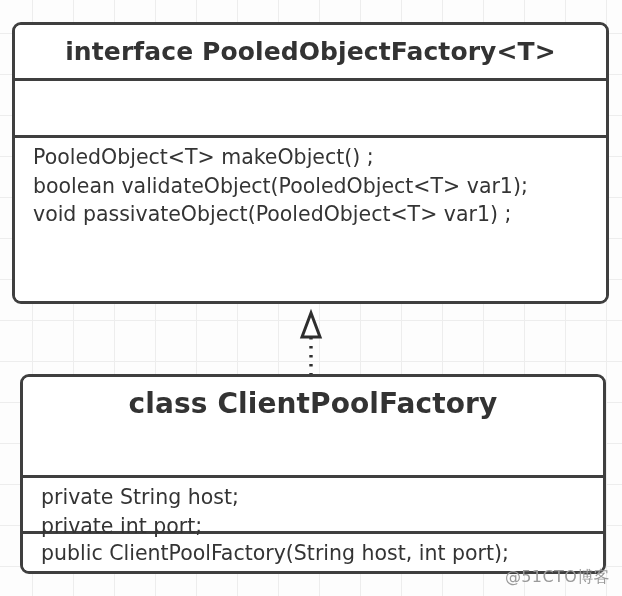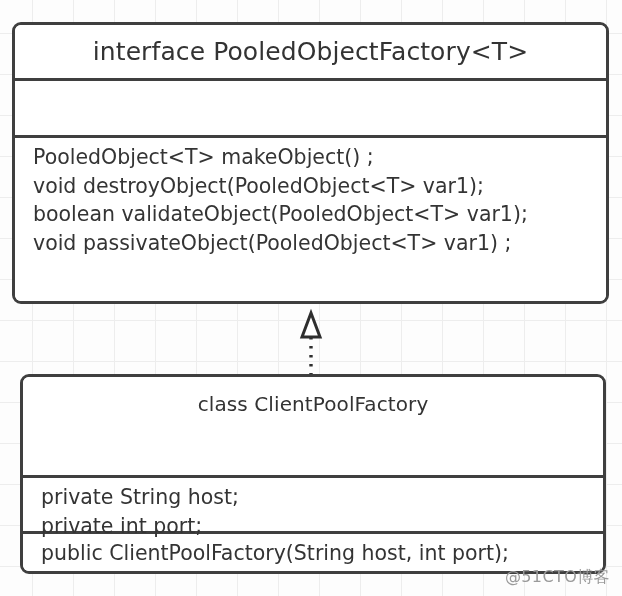--- a/index.html
+++ b/index.html
@@ -58,21 +58,21 @@
   .compartment + .compartment {
     border-top: 3px solid #3f3f3f;
   }
 
   .title-compartment {
     display: flex;
     align-items: center;
     justify-content: center;
   }
   .title-text {
-    font-weight: normal;
+    font-weight: bold;
     font-size: 25px;
     color: #333333;
     letter-spacing: 0.1px;
     white-space: nowrap;
   }
 
   .members-compartment {
     padding: 5px 0 6px 18px;
   }
   .member-line {
@@ -85,21 +85,21 @@
   
   #iface-title   { height: 53px; }
   #iface-attrs   { height: 57px; }
   #iface-methods { height: 204px; }
 
   
   #cls-title   { height: 53px; }
   #cls-attrs   { height: 56px; margin-top: 45px; }
   #cls-methods { height: 85px; }
 
-  #cls-title .title-text { font-size: 20px; }
+  #cls-title .title-text { font-size: 28px; }
 
   
   #realization {
     position: absolute;
     left: 294px;
     top: 303px;
     width: 34px;
     height: 74px;
     pointer-events: none;
   }
@@ -124,21 +124,20 @@
 
     <div class="compartment title-compartment" id="iface-title">
       <span class="title-text">interface PooledObjectFactory&lt;T&gt;</span>
     </div>
 
     <div class="compartment members-compartment" id="iface-attrs">
     </div>
 
     <div class="compartment members-compartment" id="iface-methods">
       <div class="member-line">PooledObject&lt;T&gt; makeObject() ;</div>
-      <div class="member-line">void destroyObject(PooledObject&lt;T&gt; var1);</div>
       <div class="member-line">boolean validateObject(PooledObject&lt;T&gt; var1);</div>
       <div class="member-line">void passivateObject(PooledObject&lt;T&gt; var1) ;</div>
     </div>
 
   </div>
 
   <svg id="realization" viewBox="0 0 34 74">
 
     <polygon points="17,10 8,34 26,34" fill="#ffffff" stroke="#2e2e2e" stroke-width="3" stroke-linejoin="miter"></polygon>
 

